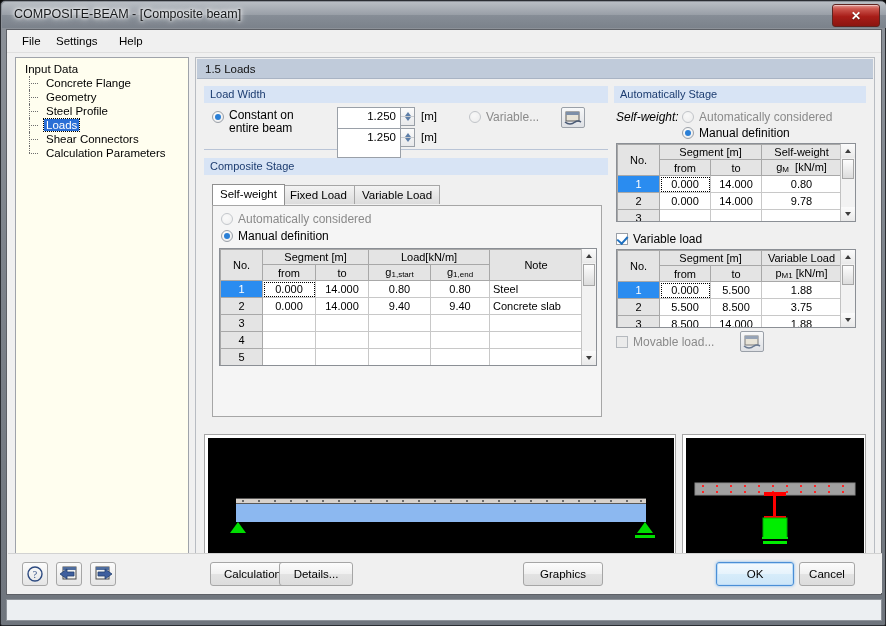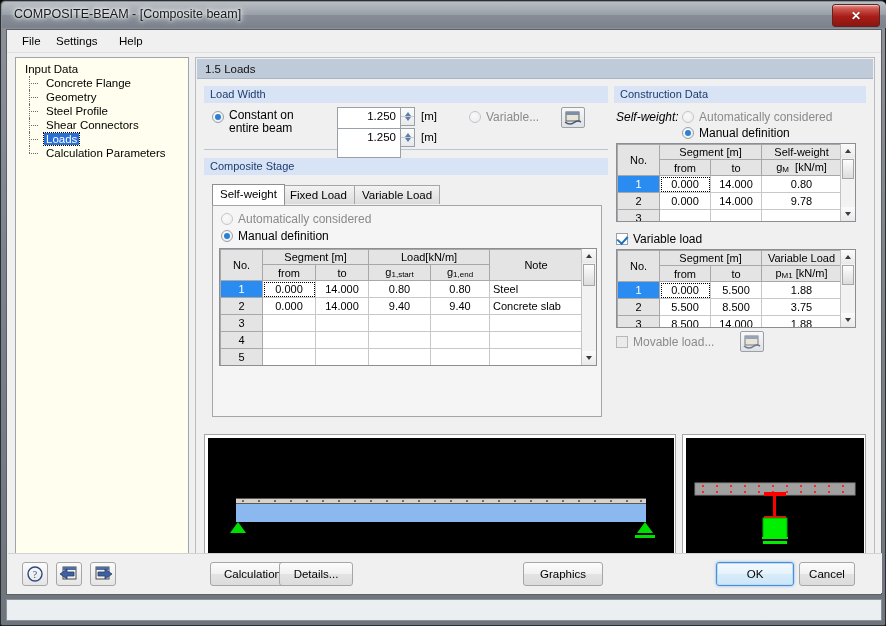--- a/index.html
+++ b/index.html
@@ -248,24 +248,24 @@
     </div>
 
     <div class="tree">
       <div class="tree-root">Input Data</div>
       <div class="tree-item">
         <span class="lbl">Concrete Flange</span></div>
       <div class="tree-item">
         <span class="lbl">Geometry</span></div>
       <div class="tree-item">
         <span class="lbl">Steel Profile</span></div>
+      <div class="tree-item sel">
+        <span class="lbl">Loads</span></div>
       <div class="tree-item">
         <span class="lbl">Shear Connectors</span></div>
-      <div class="tree-item sel">
-        <span class="lbl">Loads</span></div>
       <div class="tree-item last">
         <span class="lbl">Calculation Parameters</span></div>
     </div>
 
     <div class="pane">
       <div class="pane-head">1.5 Loads</div>
 
       <div class="group" style="left:8px;top:28px;width:404px;height:64px;">
         <div class="group-title">Load Width</div>
         <div class="group-body" style="height:47px;"></div>
@@ -393,21 +393,21 @@
               </div>
             <div class="thumb" style="top:15px;height:22px;"></div>
             <div class="sb-dn">
                 <span class="tri"></span>
               </div>
           </div>
         </div>
       </div>
 
       <div class="group" style="left:418px;top:28px;width:252px;height:340px;">
-        <div class="group-title">Construction Data</div>
+        <div class="group-title">Automatically Stage</div>
 
         <div class="lab" style="left:2px;top:24px;font-style:italic;">Self-weight:</div>
         <div class="radio dim" style="left:68px;top:25px;"></div>
         <div class="lab dim" style="left:85px;top:24px;">Automatically considered</div>
         <div class="radio on" style="left:68px;top:41px;"></div>
         <div class="lab" style="left:85px;top:40px;">Manual definition</div>
 
         <div class="tbl" style="left:2px;top:57px;width:240px;height:79px;">
           <div style="position:absolute;left:0;top:0;width:225px;height:100%;overflow:hidden;">
           <table>

